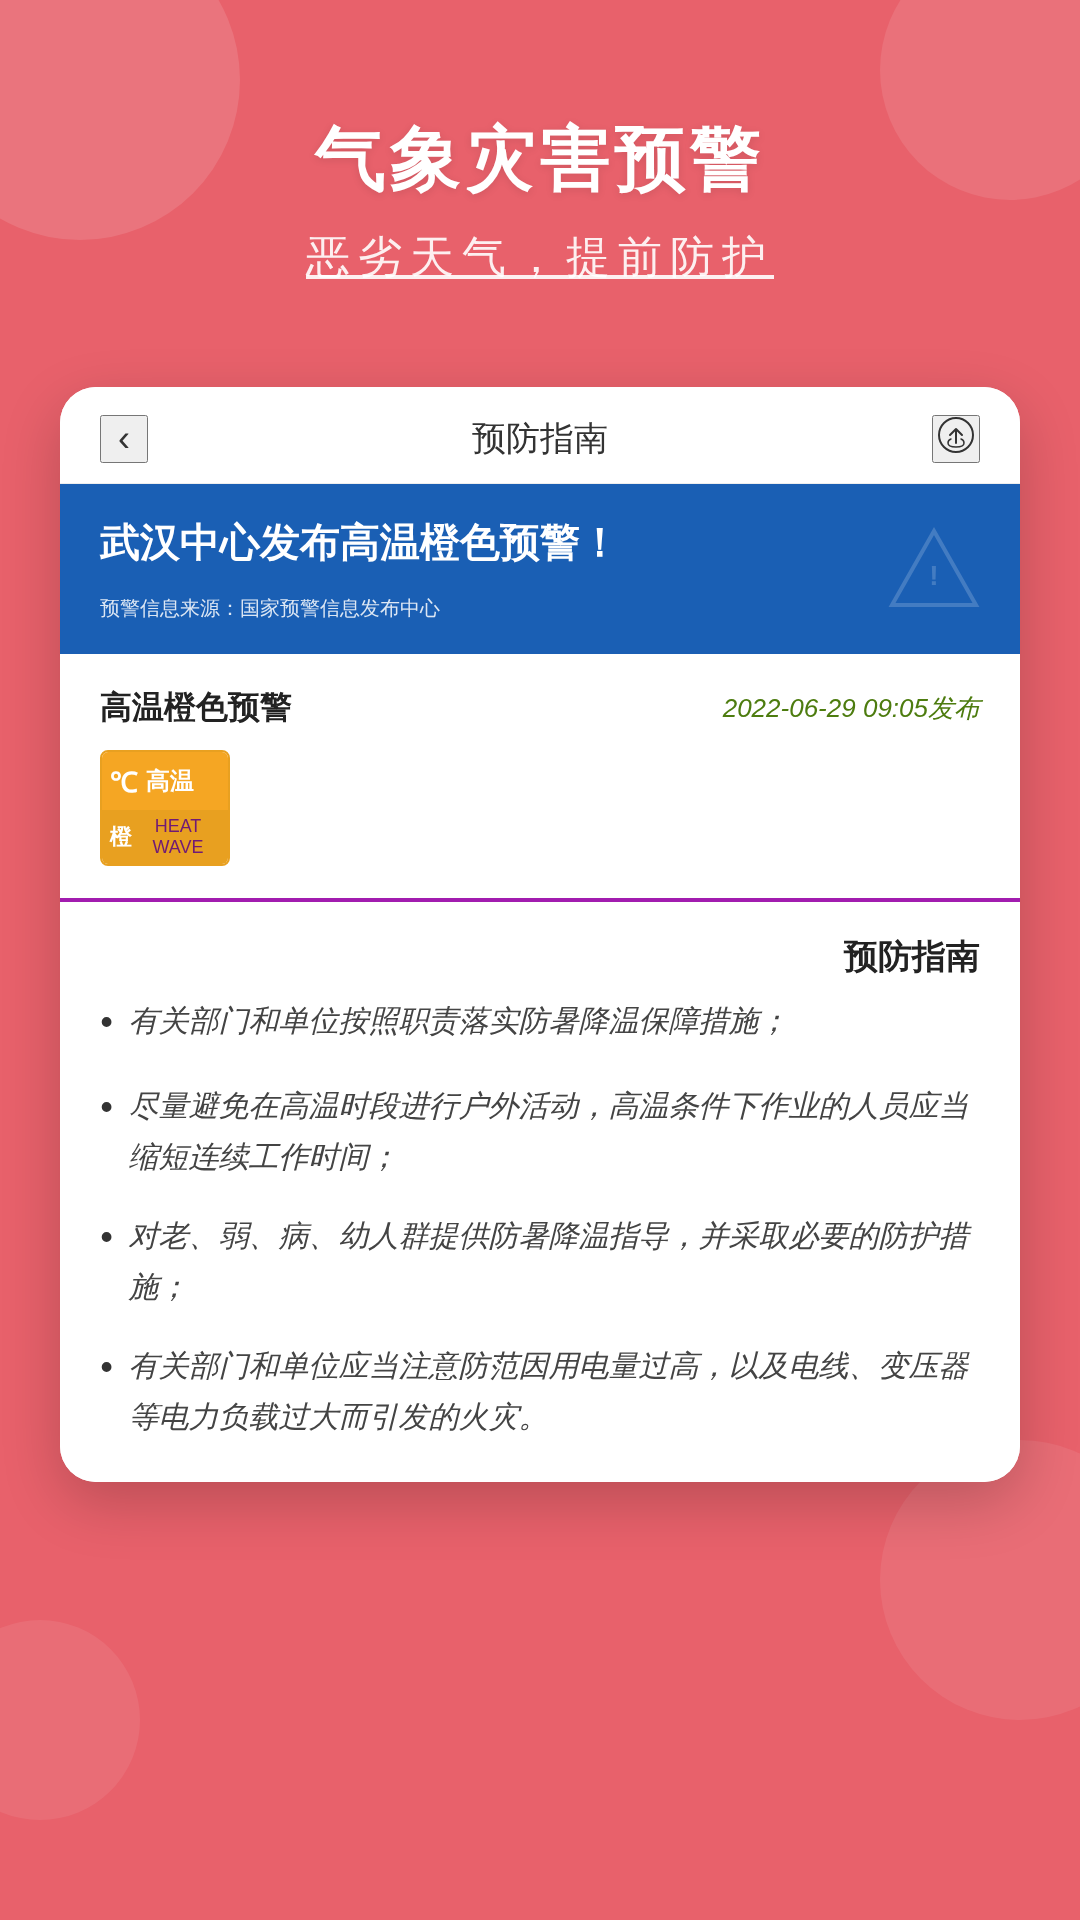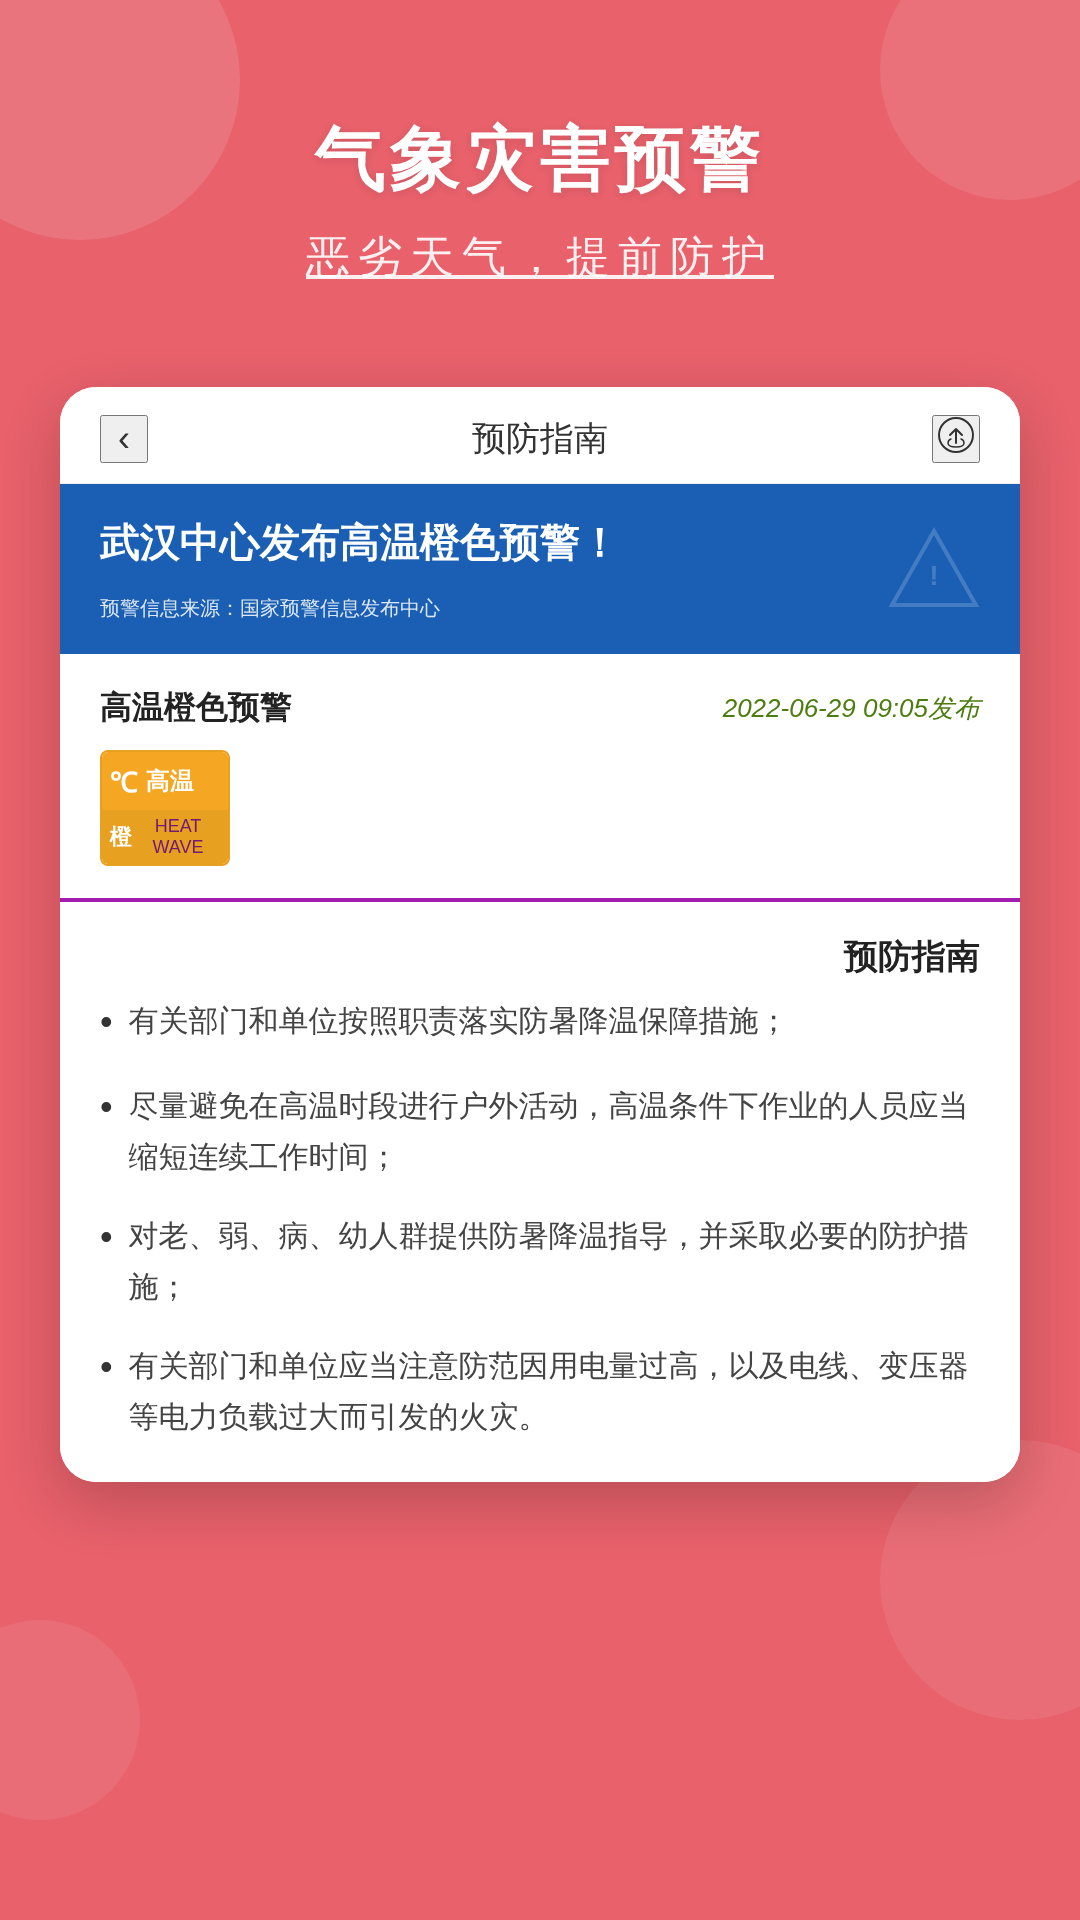--- a/index.html
+++ b/index.html
@@ -267,20 +267,21 @@
     .prevention-title {
       font-size: 34px;
       font-weight: 700;
       color: #222222;
       margin-bottom: 15px;
       text-align: right;
     }
 
     .prevention-list {
       list-style: none;
+      font-style: italic;
     }
 
     .prevention-item {
       display: flex;
       align-items: flex-start;
       margin-bottom: 28px;
       font-size: 30px;
       color: #444444;
       line-height: 1.7;
     }

